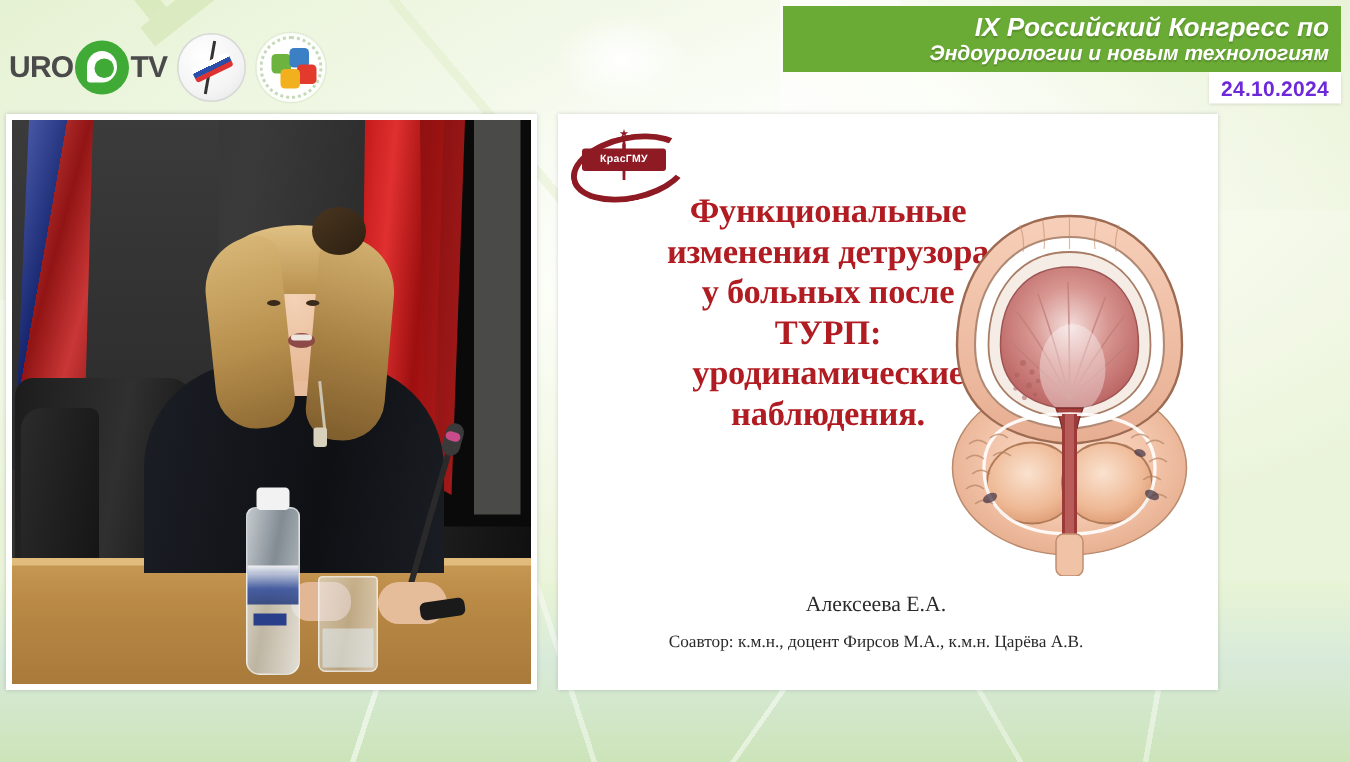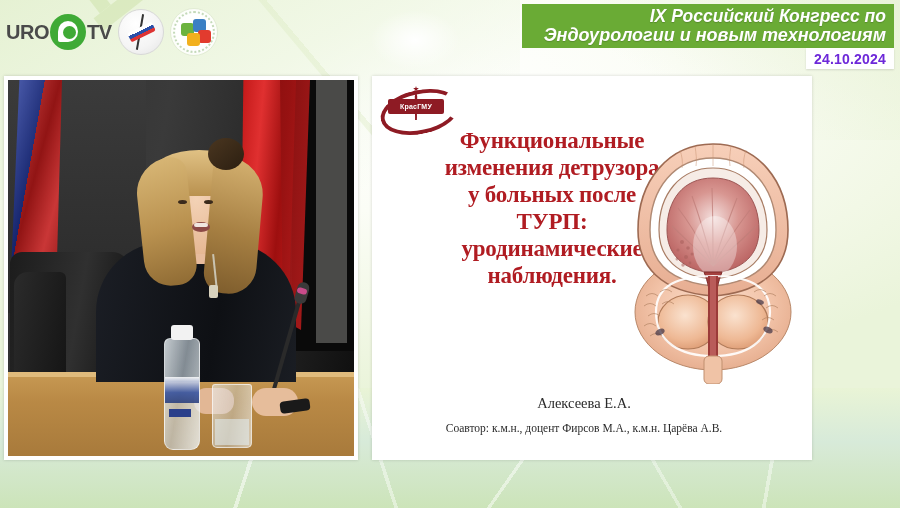--- a/index.html
+++ b/index.html
@@ -48,21 +48,21 @@
   .filmstrip2{
     position:absolute;left:250px;top:-10px;width:240px;height:200px;
     transform:rotate(-40deg);transform-origin:0 0;opacity:.35;
     background:linear-gradient(to right,#d9e9bd 0 6px, transparent 6px 60px);
   }
   .glow{
     position:absolute;left:370px;top:10px;width:90px;height:60px;border-radius:50%;
     background:radial-gradient(ellipse at center, #ffffff 0%, rgba(255,255,255,.0) 70%);
   }
   
-  .logos{position:absolute;left:0;top:3px;height:58px;display:flex;align-items:center;gap:6px;padding-left:6px;}
+  .logos{position:absolute;left:0;top:16px;height:58px;display:flex;align-items:center;gap:6px;padding-left:6px;}
   .urotv{display:flex;align-items:center;gap:0px;}
   .urotv .txt{font-size:20px;font-weight:bold;color:#4a4a4a;letter-spacing:-.5px;}
   .urotv .mark{
     width:36px;height:36px;border-radius:50%;
     background:#3faa36;position:relative;margin:0 1px;
     display:inline-block;
   }
   .urotv .mark:before{
     content:"";position:absolute;left:8px;top:7px;width:20px;height:21px;
     border-radius:50% 50% 50% 10%;
@@ -106,21 +106,21 @@
     position:absolute;left:522px;top:4px;width:372px;height:44px;
     background:#6aab35;
     display:flex;flex-direction:column;justify-content:center;align-items:flex-end;
     padding-right:8px;box-sizing:border-box;font-style:italic;
   }
   .banner .l1,.banner .l2{
     color:#ffffff;font-weight:bold;line-height:1.02;white-space:nowrap;
     text-shadow:0 1px 1px rgba(0,0,0,.18);
   }
   .banner .l1{font-size:17.5px;}
-  .banner .l2{font-size:18px;}
+  .banner .l2{font-size:14px;}
   .datebox{
     position:absolute;left:806px;top:48px;width:88px;height:21px;
     background:#ffffff;display:flex;align-items:center;justify-content:center;
     box-shadow:0 1px 2px rgba(0,0,0,.12);
   }
   .datebox span{font-size:14px;font-weight:bold;color:#6d28d9;letter-spacing:.2px;}
   
   .video-frame{
     position:absolute;left:4px;top:76px;width:354px;height:384px;
     background:#ffffff;padding:4px;box-sizing:border-box;

